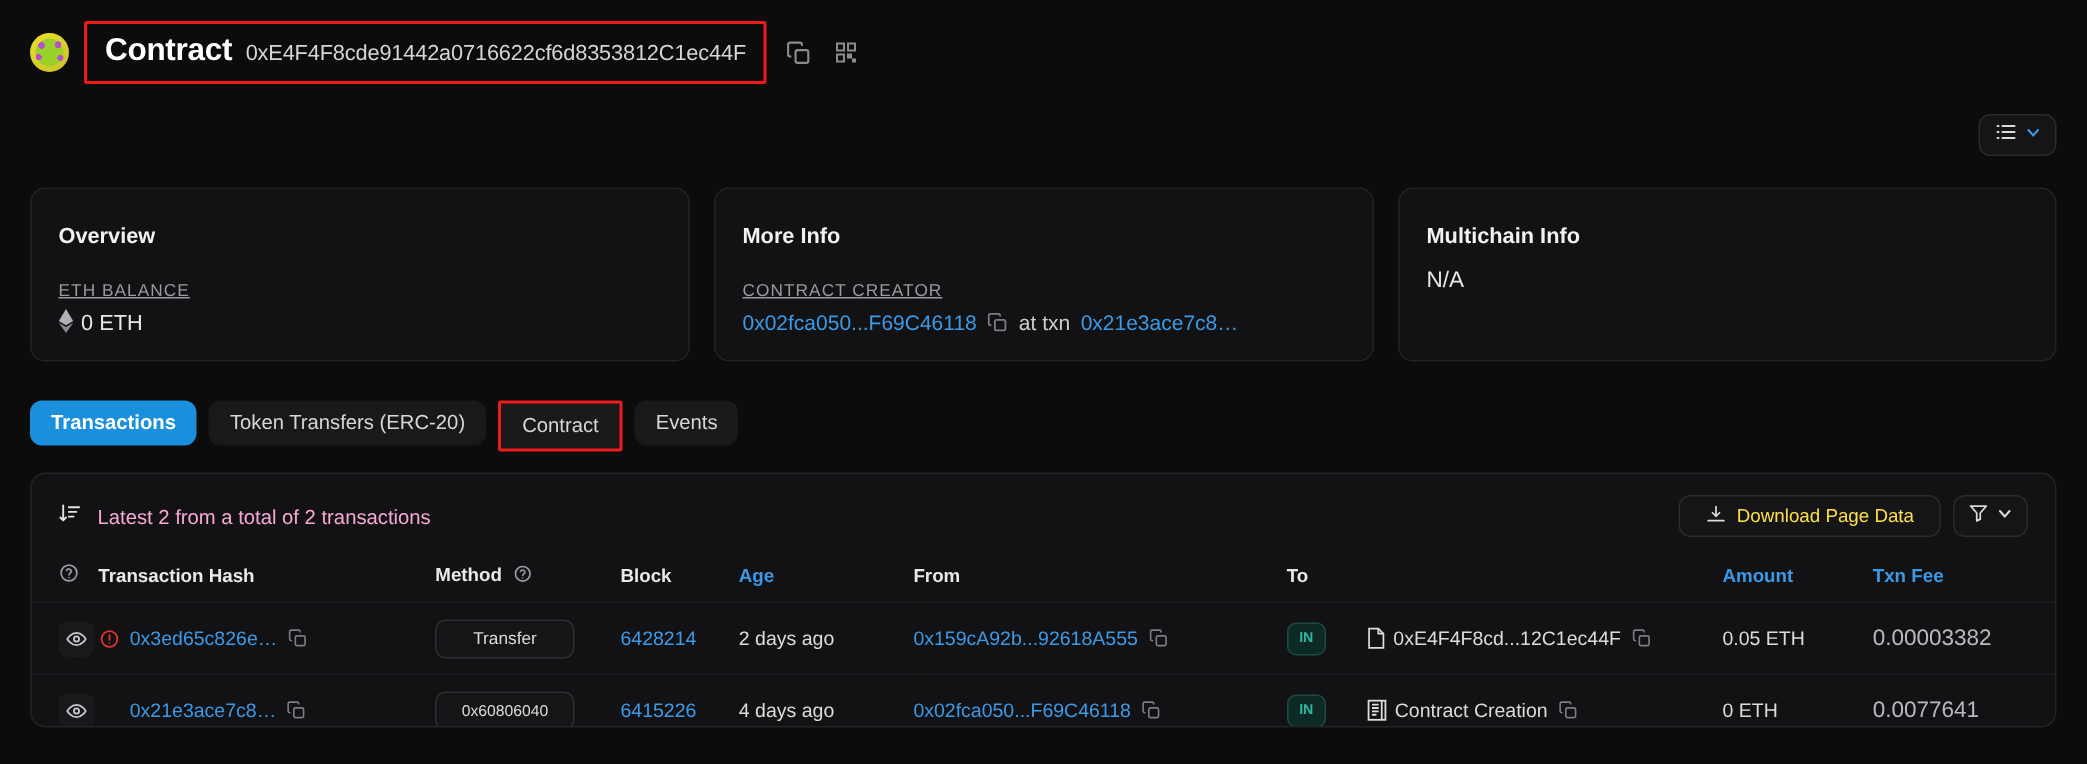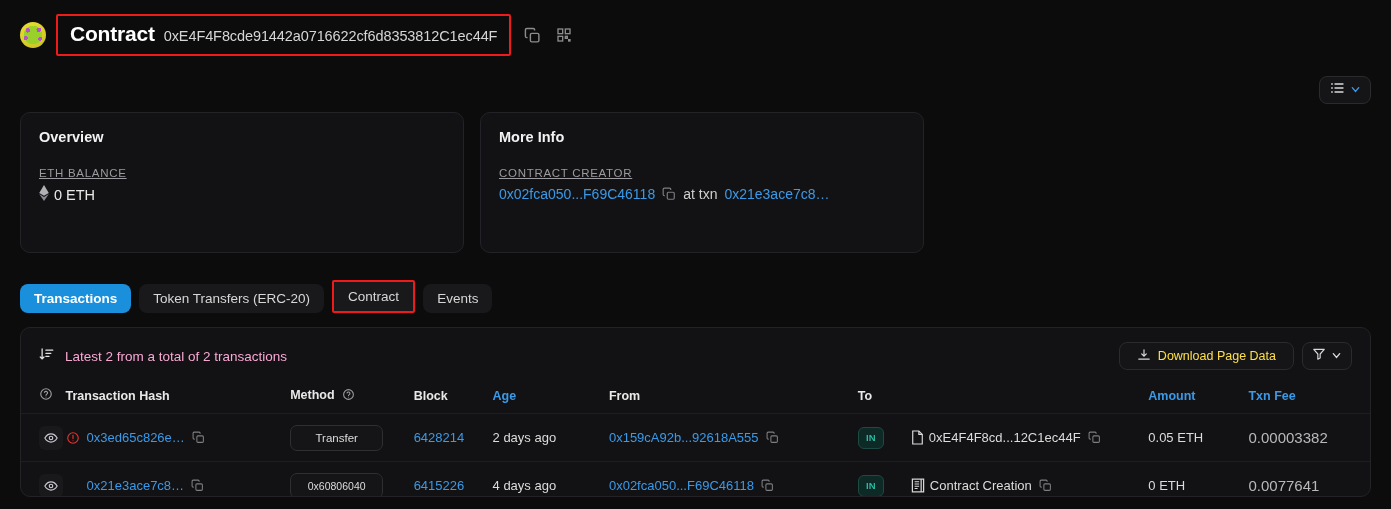--- a/index.html
+++ b/index.html
@@ -49,35 +49,35 @@
     height: 28px; display: flex; align-items: center; gap: 5px; padding: 0 9px;
     cursor: pointer;
   }
 
   
   .cards {
     display: flex; gap: 16px; padding: 0 20px; margin-top: 2px;
   }
   .card {
     background: #121214; border: 1px solid #232327; border-radius: 10px;
-    padding: 16px 18px; height: 141px; position: relative;
+    padding: 24px 18px; height: 116px; position: relative; margin-top: 13px;
   }
   .card.c1 { width: 444px; }
   .card.c2 { width: 444px; }
   .card.c3 { width: 443px; }
   .card-title { font-size: 14.5px; font-weight: bold; color: #f2f2f2; }
   .card-label { font-size: 11.5px; letter-spacing: 0.7px; color: #9a9a9f; margin-top: 22px; text-transform: uppercase; text-decoration: underline; }
   .card-value { font-size: 14.5px; color: #e9e9e9; margin-top: 6px; display: flex; align-items: center; gap: 5px; }
   .na { font-size: 15px; color: #e9e9e9; margin-top: 12px; }
   .creator-line { display: flex; align-items: center; gap: 7px; margin-top: 7px; font-size: 14px; }
   .link { color: #3b9ae8; cursor: pointer; }
   .muted { color: #cfcfcf; }
 
   
-  .tabs { display: flex; align-items: flex-end; gap: 8px; padding: 0 20px; margin-top: 26px; height: 34px; }
+  .tabs { display: flex; align-items: flex-start; gap: 8px; padding: 0 20px; margin-top: 26px; height: 34px; }
   .tab {
     border-radius: 8px; font-size: 13.5px; padding: 8px 14px; cursor: pointer;
     color: #d7d7d7; background: #19191c; line-height: 1;
   }
   .tab.active { background: #1a90dd; color: #fff; font-weight: bold; }
   .tab.boxed { border: 2px solid #ef1b1b; border-radius: 2px; padding: 8px 14px; }
 
   
   .panel {
     margin: 14px 20px 0 20px;
@@ -208,20 +208,24 @@
         <svg width="14" height="14" viewBox="0 0 24 24" fill="none" stroke="currentColor" stroke-width="2">
           <rect x="9" y="9" width="12" height="12" rx="2"></rect>
             <path d="M5 15H4a2 2 0 0 1-2-2V4a2 2 0 0 1 2-2h9a2 2 0 0 1 2 2v1"></path>
         </svg>
       </span>
       <span class="muted">at txn</span>
       <span class="link">0x21e3ace7c8…</span>
     </div>
   </div>
 
+  <div class="card c3">
+    <div class="card-title">Multichain Info</div>
+    <div class="na">N/A</div>
+  </div>
 </div>
 
 <div class="tabs">
   <div class="tab active">Transactions</div>
   <div class="tab">Token Transfers (ERC-20)</div>
   <div class="tab boxed">Contract</div>
   <div class="tab">Events</div>
 </div>
 
 <div class="panel">

